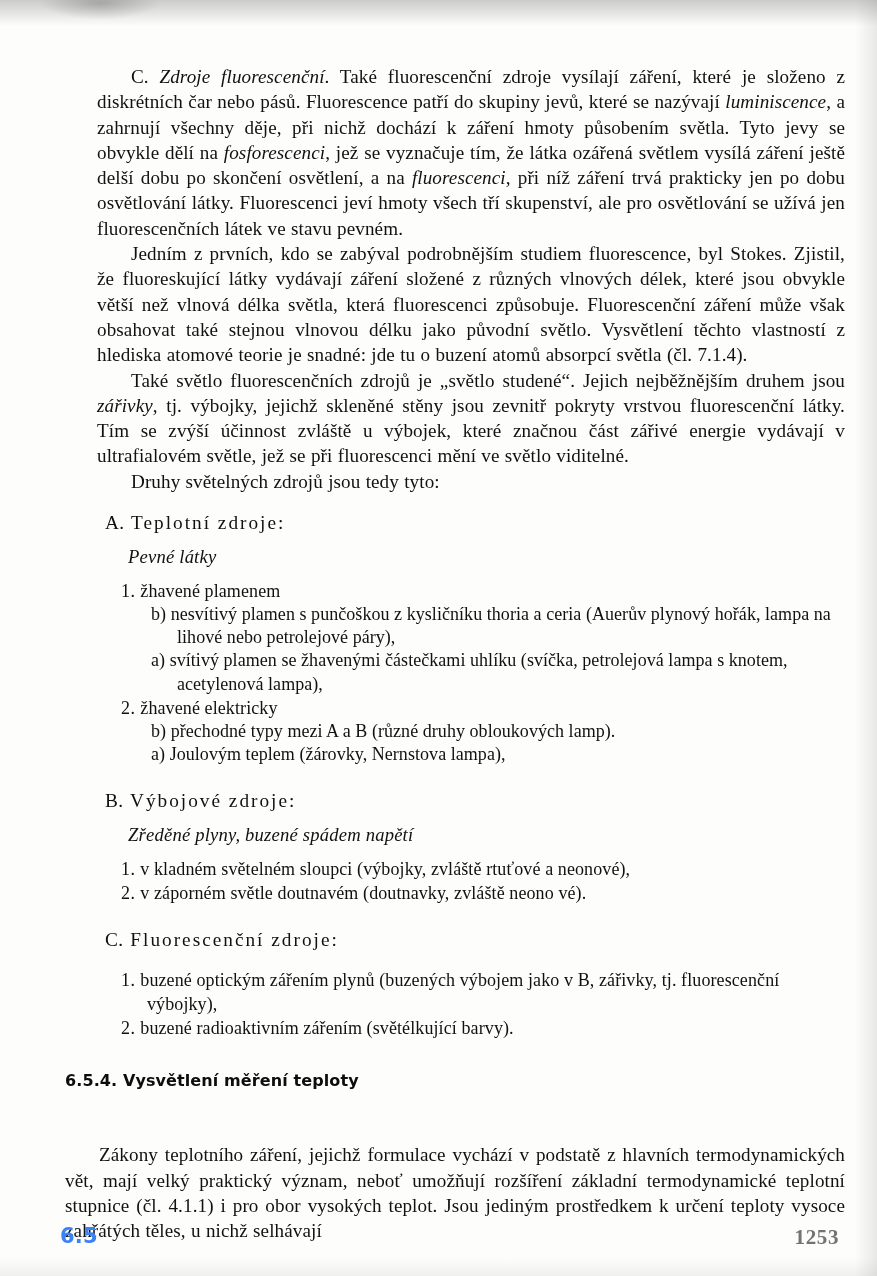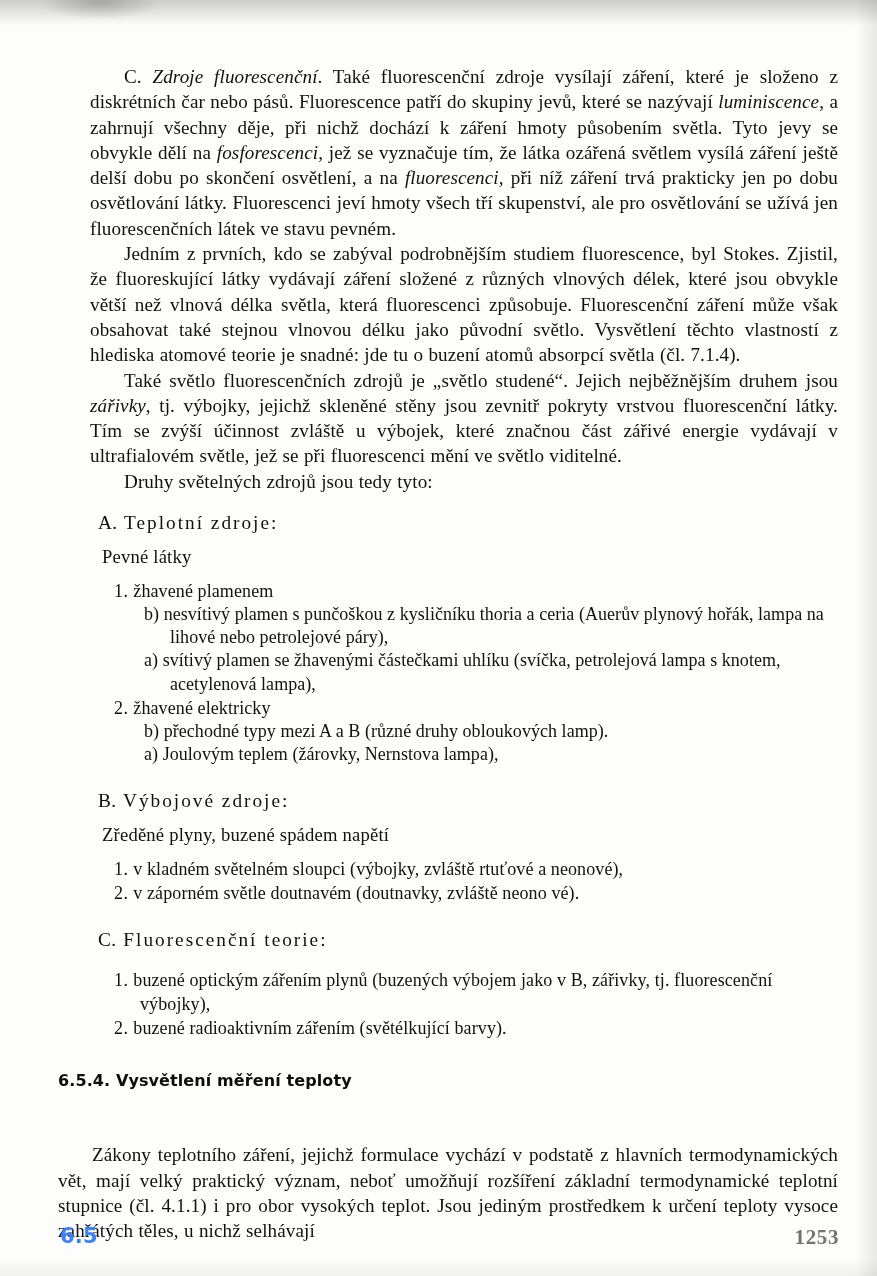--- a/index.html
+++ b/index.html
@@ -41,21 +41,21 @@
     position: absolute;
     left: 40px; top: -14px;
     width: 120px; height: 34px;
     border-radius: 50%;
     background: radial-gradient(ellipse at center, rgba(70,70,70,0.30), rgba(255,255,255,0) 70%);
     pointer-events: none;
   }
 
   #content {
     position: absolute;
-    left: 90px;
+    left: 97px;
     top: 64px;
     width: 748px;
   }
 
   p.body-par {
     margin: 0;
     text-align: justify;
     font-size: 19.1px;
     line-height: 25.3px;
     text-indent: 34px;
@@ -72,23 +72,24 @@
     font-size: 19.3px;
     line-height: 25px;
     letter-spacing: 2.0px;
     margin-left: 8px;
   }
   .grp-head .grp-letter {
     letter-spacing: 0.4px;
   }
 
   .grp-sub {
+    font-style: italic;
     font-size: 18.6px;
     line-height: 24px;
-    margin-left: 12px;
+    margin-left: 31px;
     letter-spacing: 0.2px;
   }
 
   .lvl1 {
     font-size: 18px;
     line-height: 24.0px;
     margin-left: 24px;
     padding-left: 26px;
     text-indent: -26px;
     text-align: left;
@@ -199,21 +200,21 @@
       <div class="sp-sm"></div>
 
       <div class="lvl1"><span class="num">1.</span> <span>v kladném světelném sloupci (výbojky, zvláště rtuťové a neonové),</span></div>
 
       <div class="lvl1"><span class="num">2.</span> <span>v záporném světle doutnavém (doutnavky, zvláště neono vé).</span></div>
     </div>
 
     <div class="sp-lg"></div>
 
     <div class="outline">
-      <div class="grp-head"><span class="grp-letter">C.</span> <span>Fluorescenční teorie:</span></div>
+      <div class="grp-head"><span class="grp-letter">C.</span> <span>Fluorescenční zdroje:</span></div>
 
       <div class="sp-md"></div>
 
       <div class="lvl1"><span class="num">1.</span> <span>buzené optickým zářením plynů (buzených výbojem jako v B, zářivky, tj. fluorescenční výbojky),</span></div>
 
       <div class="lvl1"><span class="num">2.</span> <span>buzené radioaktivním zářením (světélkující barvy).</span></div>
     </div>
 
     <div class="sp-xl"></div>
 

